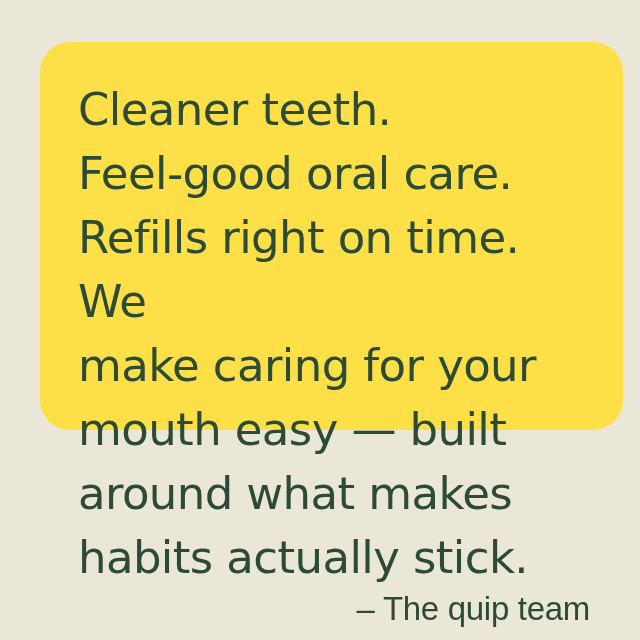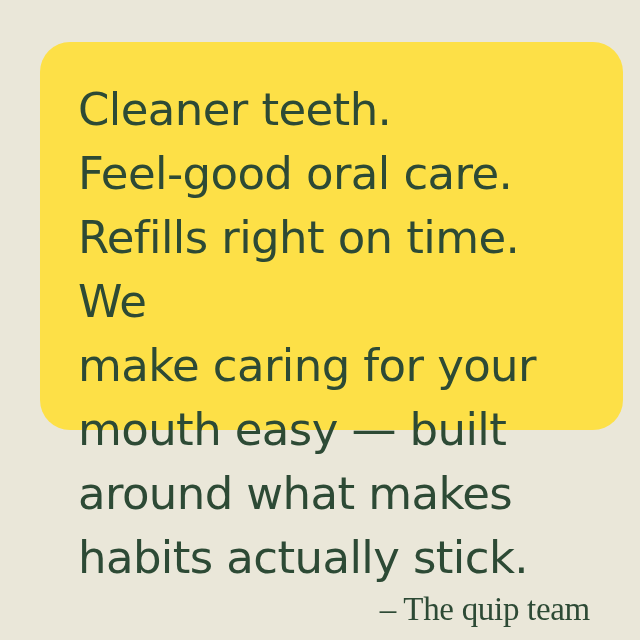--- a/index.html
+++ b/index.html
@@ -51,21 +51,21 @@
 
   #attribution-row {
     margin-top: auto;
     padding-bottom: 38px;
     display: flex;
     justify-content: flex-end;
   }
 
   #attribution {
     color: #2d4a35;
-    font-family: Liberation Serif, serif;
+    font-family: Liberation Sans, sans-serif;
     font-size: 33px;
     line-height: 38px;
     font-weight: 500;
     letter-spacing: -0.3px;
     white-space: nowrap;
   }
 </style>
 </head>
 <body>
 

